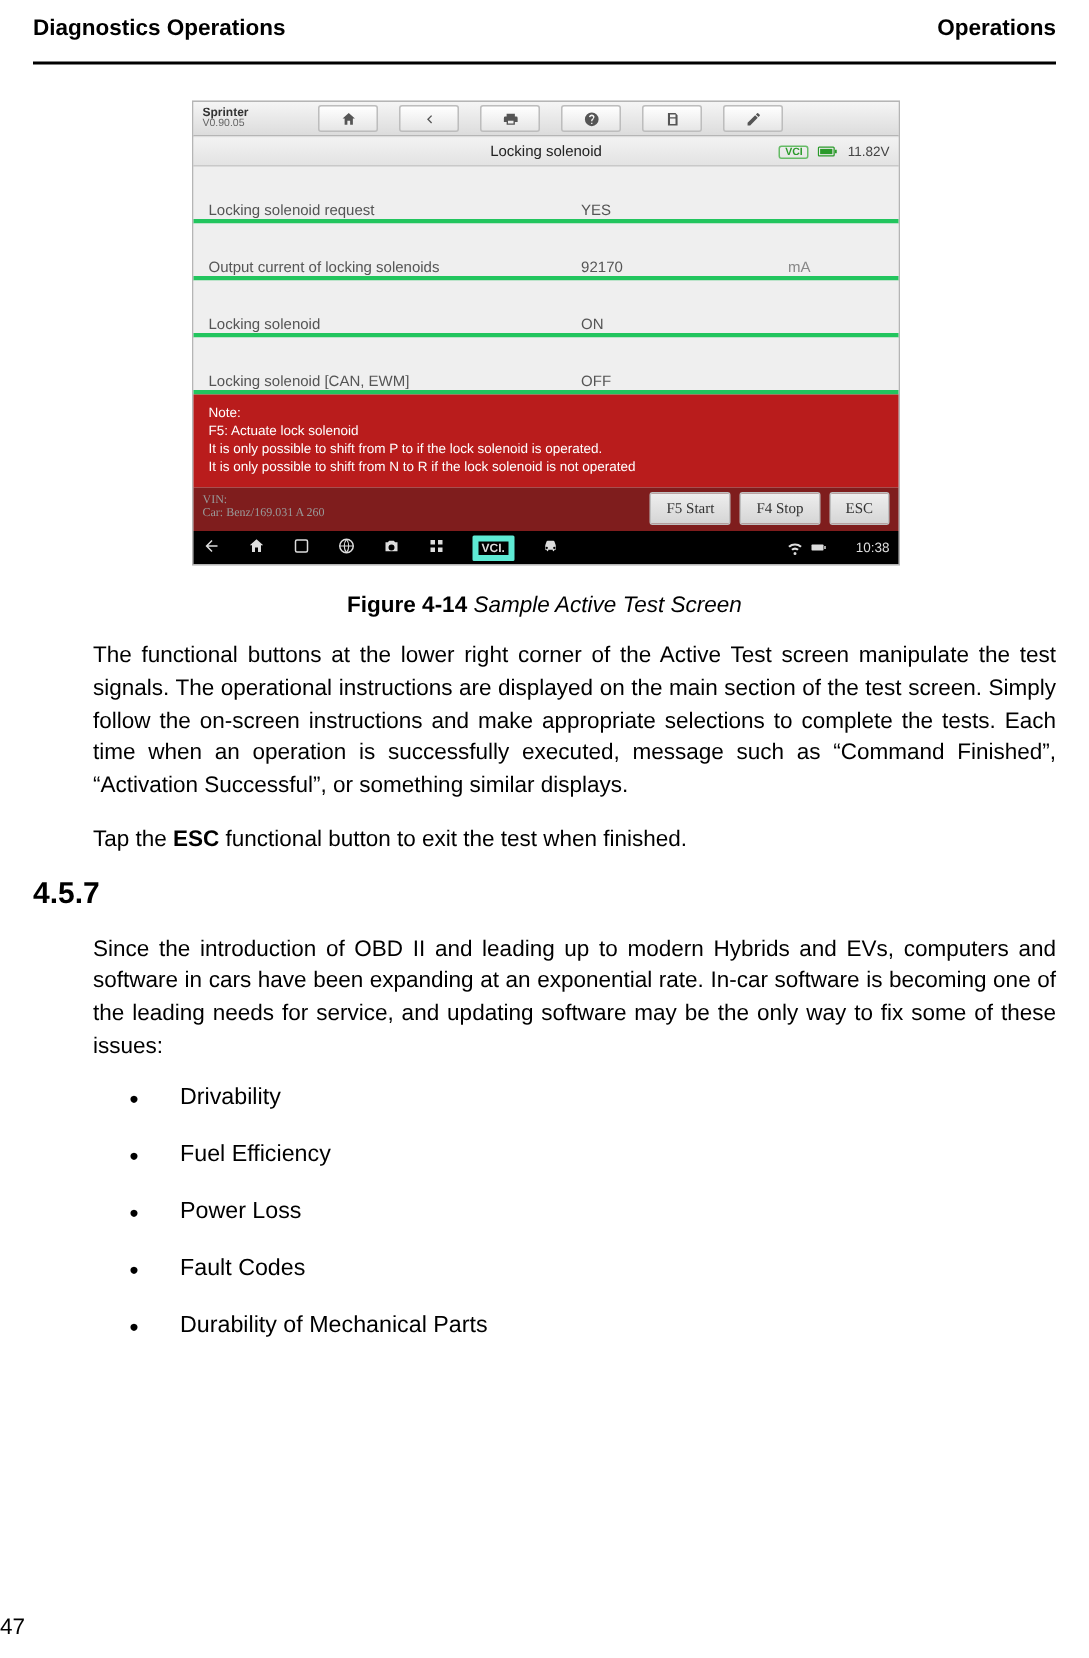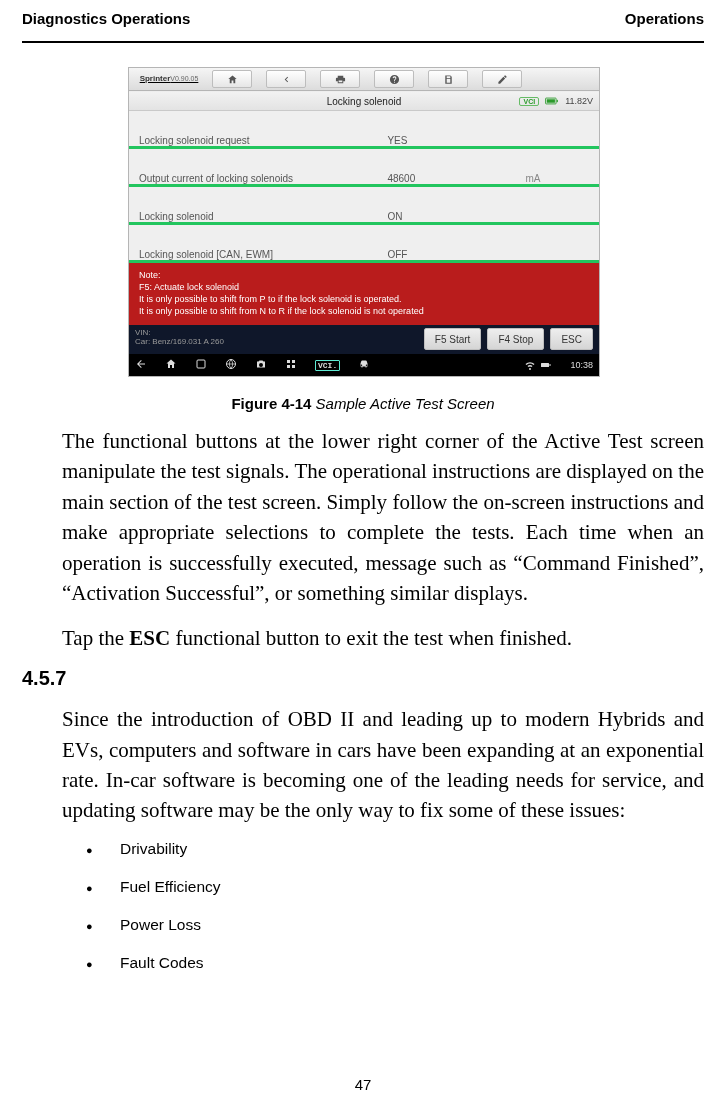--- a/index.html
+++ b/index.html
@@ -45,24 +45,23 @@
     display: flex;
     align-items: center;
     height: 22px;
     background: linear-gradient(#f5f5f5,#dcdcdc);
     border-bottom: 1px solid #b5b5b5;
   }
   .topbar .brand {
     width: 68px;
     padding-left: 6px;
     display: flex;
-    flex-direction: row;
+    flex-direction: column;
     justify-content: center;
     line-height: 8px;
-    text-decoration: underline;
   }
   .topbar .brand .b1 { font-size: 8px; color:#333; font-weight:bold; }
   .topbar .brand .b2 { font-size: 7px; color:#666; }
   .topbar .icons {
     flex: 1;
     display: flex;
     justify-content: center;
     gap: 14px;
   }
   .topbar .tbbtn {
@@ -117,27 +116,28 @@
   
   .note {
     background:#b91c1c;
     color:#fff;
     padding:6px 10px 8px 10px;
     line-height: 12px;
     font-size: 9px;
   }
   
   .vinbar {
-    background:#0f172a;
+    background:#7f1d1d;
     color:#999;
     font-size:8px;
     padding:3px 6px 4px 6px;
     line-height:9px;
     position: relative;
     height: 22px;
+    font-family: Liberation Serif, serif;
   }
   .vinbar .fbtns {
     position:absolute; right:6px; top:3px;
     display:flex; gap:6px;
   }
   .fbtn {
     height: 20px;
     padding: 0 10px;
     background: linear-gradient(#eee,#d5d5d5);
     border:1px solid #bfbfbf;
@@ -166,25 +166,24 @@
     text-align:center;
     font-size: 15px;
     margin-bottom: 14px;
   }
   .caption b { font-weight:bold; }
   .caption i { font-style: italic; }
   .body-indent {
     padding-left: 40px;
   }
   p.body {
-    font-size: 21px;
+    font-size: 15px;
     line-height: 1.45;
     text-align: justify;
     margin: 0 0 14px 0;
-    font-family: Liberation Serif, serif;
   }
   .h2row {
     display:flex;
     align-items:baseline;
     margin: 14px 0 14px 0;
   }
   .h2num {
     font-size: 20px;
     font-weight: bold;
     width: 48px;
@@ -203,21 +202,20 @@
     margin: 0 0 18px 0;
     display:flex;
   }
   ul.bul li::before {
     content: "●";
     font-size: 11px;
     width: 34px;
     line-height: 20px;
   }
   .pagenum {
-    text-align:center;
     width: 100%;
     position:absolute;
     bottom: 12px;
     left: 0;
     font-size: 15px;
   }
 </style>
 </head>
 <body>
 
@@ -286,21 +284,21 @@
         </span>
       </div>
 
       <div class="datarow">
         <span class="c1">Locking solenoid request</span>
         <span class="c2">YES</span>
         <span class="c3"></span>
       </div>
       <div class="datarow">
         <span class="c1">Output current of locking solenoids</span>
-        <span class="c2">48600</span>
+        <span class="c2">92170</span>
         <span class="c3">mA</span>
       </div>
       <div class="datarow">
         <span class="c1">Locking solenoid</span>
         <span class="c2">ON</span>
         <span class="c3"></span>
       </div>
       <div class="datarow">
         <span class="c1">Locking solenoid [CAN, EWM]</span>
         <span class="c2">OFF</span>
@@ -340,21 +338,21 @@
             </svg></span>
         <span><svg viewBox="0 0 24 24">
               <path d="M4 7h3l2-2h6l2 2h3v12H4V7zm8 3a4 4 0 100 8 4 4 0 000-8z"></path>
             </svg></span>
         <span><svg viewBox="0 0 24 24">
               <rect x="4" y="4" width="6" height="6"></rect>
               <rect x="14" y="4" width="6" height="6"></rect>
               <rect x="4" y="14" width="6" height="6"></rect>
               <rect x="14" y="14" width="6" height="6"></rect>
             </svg></span>
-        <span style="font-size:8px;font-weight:bold;border:1px solid #5eead4;padding:0 2px;border-radius:1px;font-family:Liberation Mono, monospace;">VCI.</span>
+        <span style="font-size:8px;font-weight:bold;border:4px solid #5eead4;padding:0 2px;border-radius:1px;">VCI.</span>
         <span><svg viewBox="0 0 24 24">
               <path d="M5 11l1.5-4.5A2 2 0 018.4 5h7.2a2 2 0 011.9 1.5L19 11v6h-2v1a1 1 0 01-2 0v-1H9v1a1 1 0 01-2 0v-1H5v-6zm2 2a1.5 1.5 0 100 3 1.5 1.5 0 000-3zm10 0a1.5 1.5 0 100 3 1.5 1.5 0 000-3z"></path>
             </svg></span>
         <span class="spacer"></span>
         <span class="wifi">
           <svg viewBox="0 0 24 24">
               <path d="M12 18a2 2 0 100 4 2 2 0 000-4zm-5-4a8 8 0 0110 0l-2 2a5 5 0 00-6 0l-2-2zm-4-4a14 14 0 0118 0l-2 2a11 11 0 00-14 0l-2-2z"></path>
             </svg>
           <svg viewBox="0 0 24 24">
               <rect x="2" y="8" width="16" height="8" rx="1"></rect>
@@ -392,17 +390,20 @@
         </li>
       <li>
           <span>Fuel Efficiency</span>
         </li>
       <li>
           <span>Power Loss</span>
         </li>
       <li>
           <span>Fault Codes</span>
         </li>
+      <li>
+          <span>Durability of Mechanical Parts</span>
+        </li>
     </ul>
   </div>
 
   <div class="pagenum">47</div>
 </div>
 
 </body></html>

